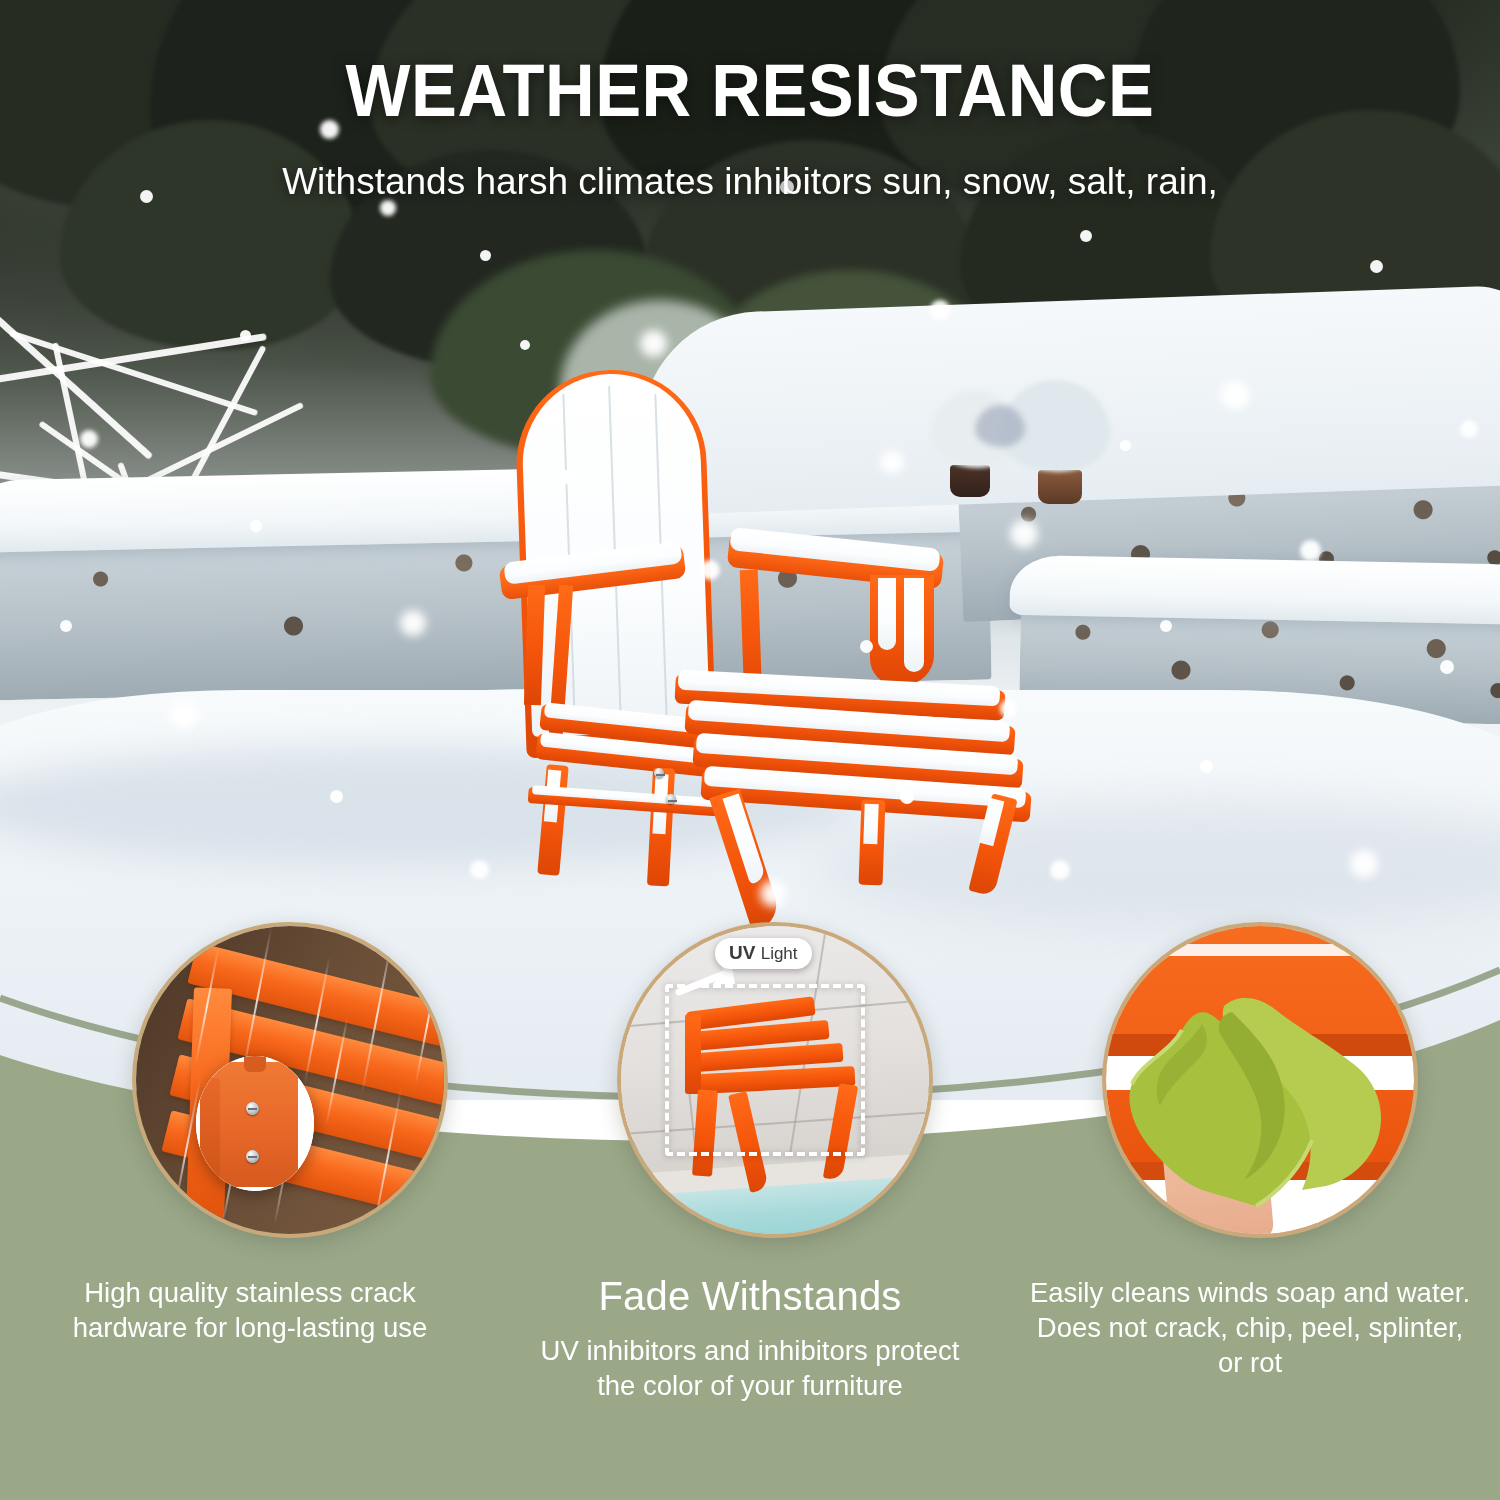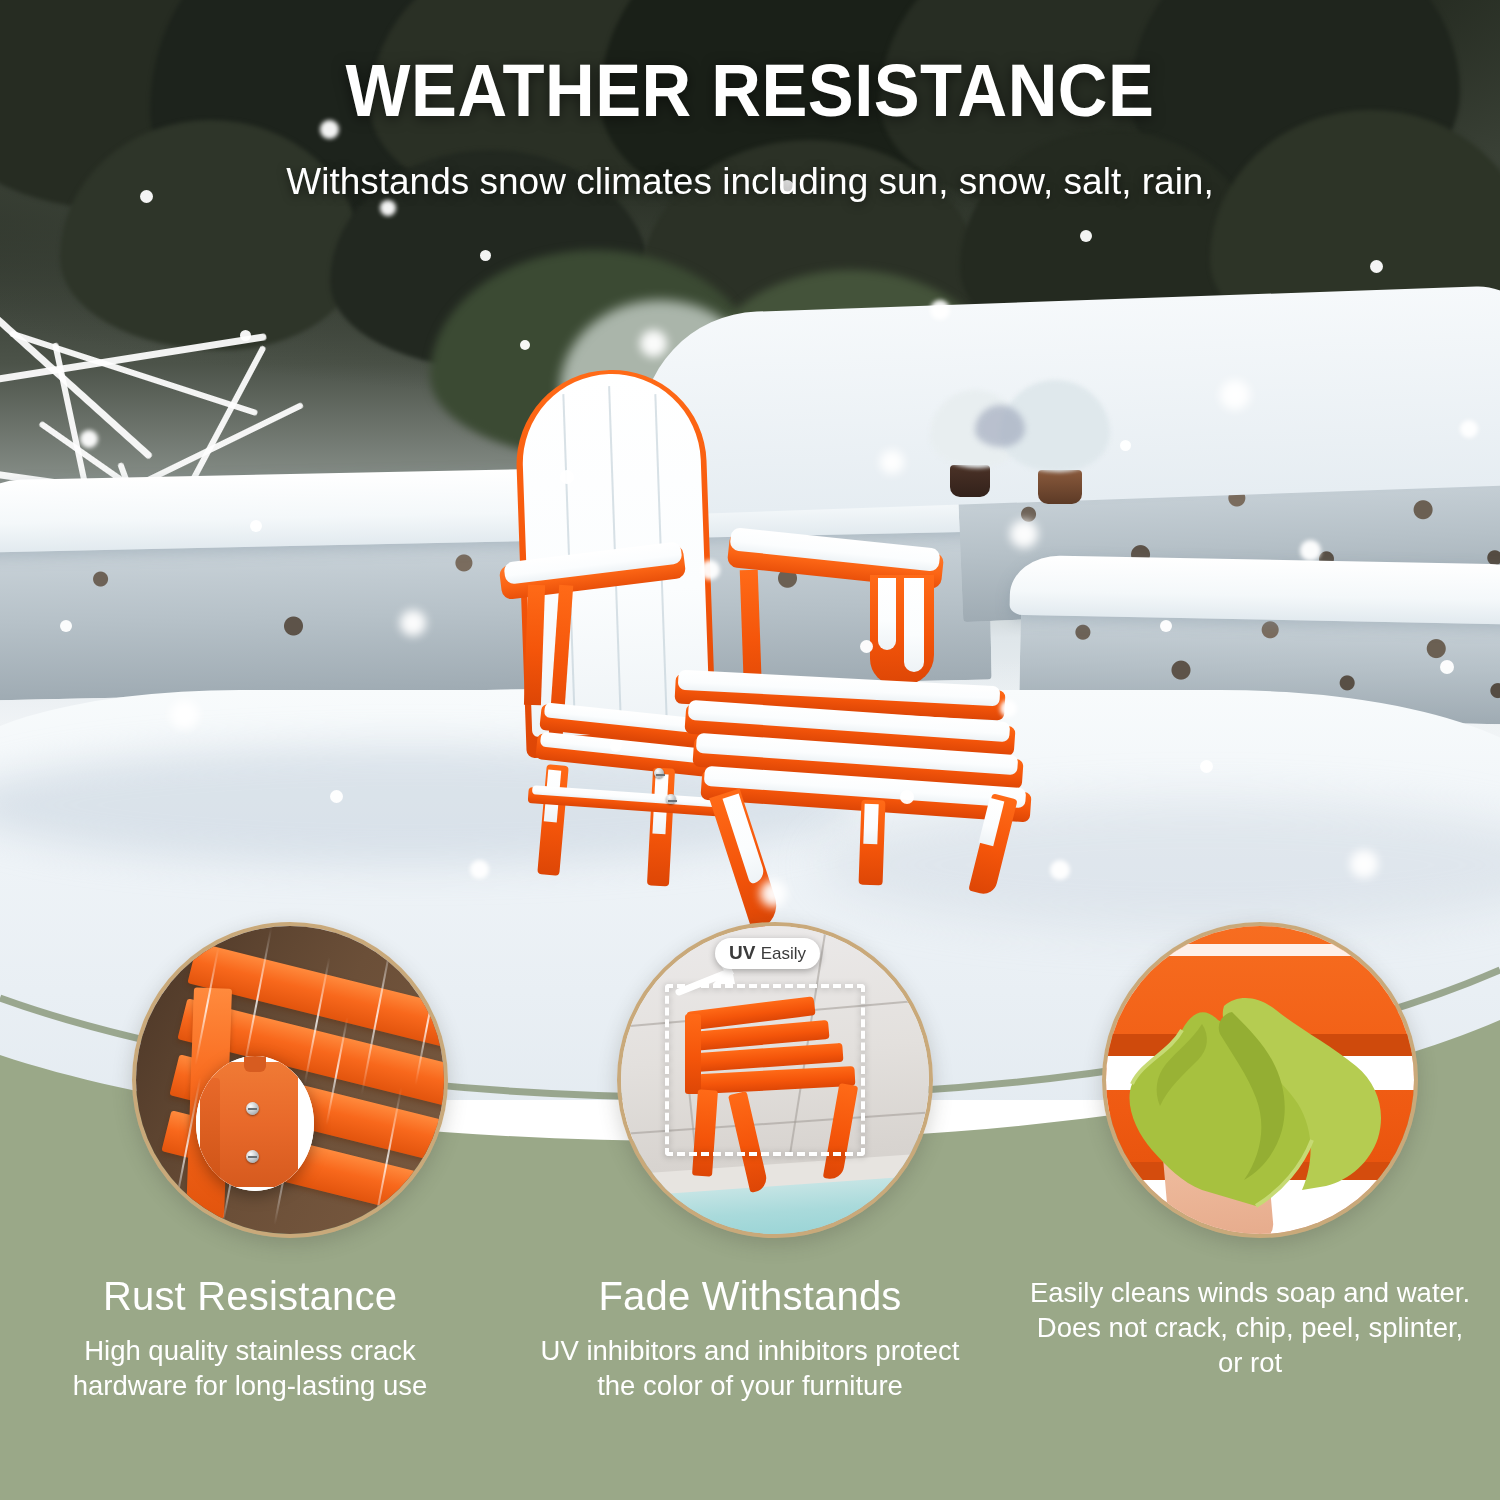--- a/index.html
+++ b/index.html
@@ -280,21 +280,21 @@
     <div class="flake" style="left:1120px;top:440px;width:11px;height:11px;"></div>
     <div class="flake soft" style="left:380px;top:200px;width:16px;height:16px;"></div>
     <div class="flake blur" style="left:880px;top:450px;width:24px;height:24px;"></div>
     <div class="flake" style="left:240px;top:330px;width:11px;height:11px;"></div>
     <div class="flake soft" style="left:1000px;top:700px;width:17px;height:17px;"></div>
   </div>
 
   <div class="hdr">
     <h1>WEATHER RESISTANCE</h1>
     <p>
-      <span>Withstands snow climates including sun, snow, salt, rain,</span><br>
+      <span>Withstands harsh climates inhibitors sun, snow, salt, rain,</span><br>
     </p>
   </div>
 
   <div class="greenwrap">
     <svg width="1500" height="540" viewBox="0 0 1500 540">
       <path d="M0,95 C360,215 1140,215 1500,60 L1500,540 L0,540 Z" fill="#9aa888"></path>
       <path d="M0,38 C380,175 1120,175 1500,10" fill="none" stroke="#8c9a7d" stroke-width="7" opacity="0.85"></path>
     </svg>
   </div>
 
@@ -355,21 +355,21 @@
 
       <div class="dash-outline" style="left:44px; top:58px; width:200px; height:172px;"></div>
 
       <svg style="position:absolute; left:52px; top:22px; width:110px; height:70px;">
         <path d="M6,44 L56,24 L46,8" fill="none" stroke="#ffffff" stroke-width="7" stroke-linecap="round"></path>
         <path d="M40,36 L58,16 L62,36 Z" fill="#ffffff"></path>
       </svg>
 
       <div class="uvpill" style="left:94px; top:12px;">
         <span>UV</span>
-        <span class="lt">Easily</span>
+        <span class="lt">Light</span>
       </div>
     </div>
   </div>
 
   <div class="circ" style="left:1102px; top:922px;">
     <div class="circ-inner">
       <div class="c3-bg"></div>
 
       <div style="position:absolute; left:0; top:18px; width:316px; height:12px; background:#ffffff; opacity:.9;"></div>
       <div style="position:absolute; left:0; top:108px; width:316px; height:22px; background:#cf4a0c;"></div>
@@ -390,21 +390,20 @@
         <path d="M126,58 C140,72 156,88 166,106 C178,128 182,152 176,176 C170,198 156,216 138,226 C156,200 160,170 150,144 C142,122 126,100 114,80 C110,70 116,60 126,58 Z" fill="#94ae33"></path>
         <path d="M96,70 C86,86 72,96 60,110 C50,122 48,138 54,152 C62,134 78,120 92,106 C102,96 104,82 96,70 Z" fill="#8ea62d" opacity="0.55"></path>
         <path d="M206,186 C196,212 176,236 150,252" fill="none" stroke="#c6da74" stroke-width="4"></path>
         <path d="M26,130 C36,108 64,98 76,76" fill="none" stroke="#c6da74" stroke-width="4"></path>
       </svg>
     </div>
   </div>
 
   <div class="caps">
     <div class="cap">
-      <h3>Rust Resistance</h3>
       <p>High quality stainless crack hardware for long-lasting use</p>
     </div>
     <div class="cap">
       <h3>Fade Withstands</h3>
       <p>UV inhibitors and inhibitors protect the color of your furniture</p>
     </div>
     <div class="cap">
       <p>Easily cleans winds soap and water. Does not crack, chip, peel, splinter, or rot</p>
     </div>
   </div>

